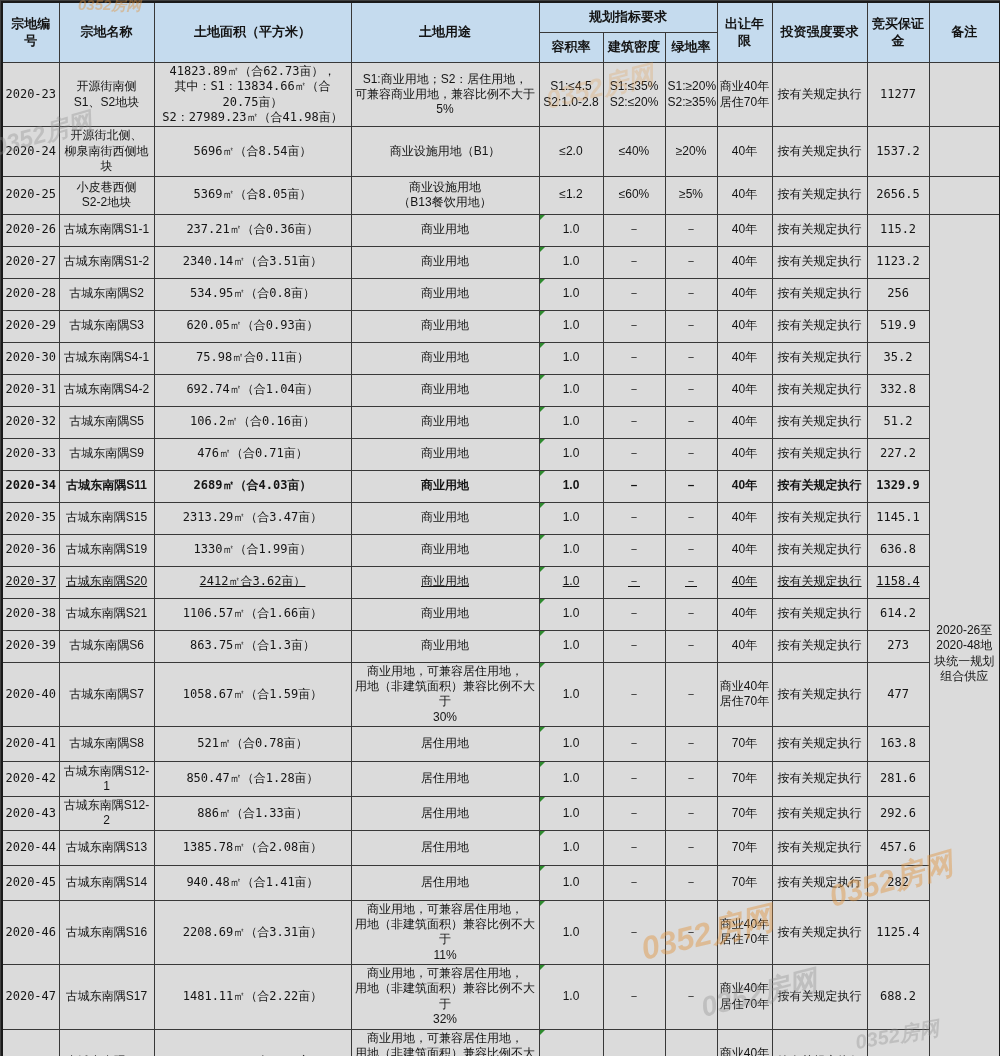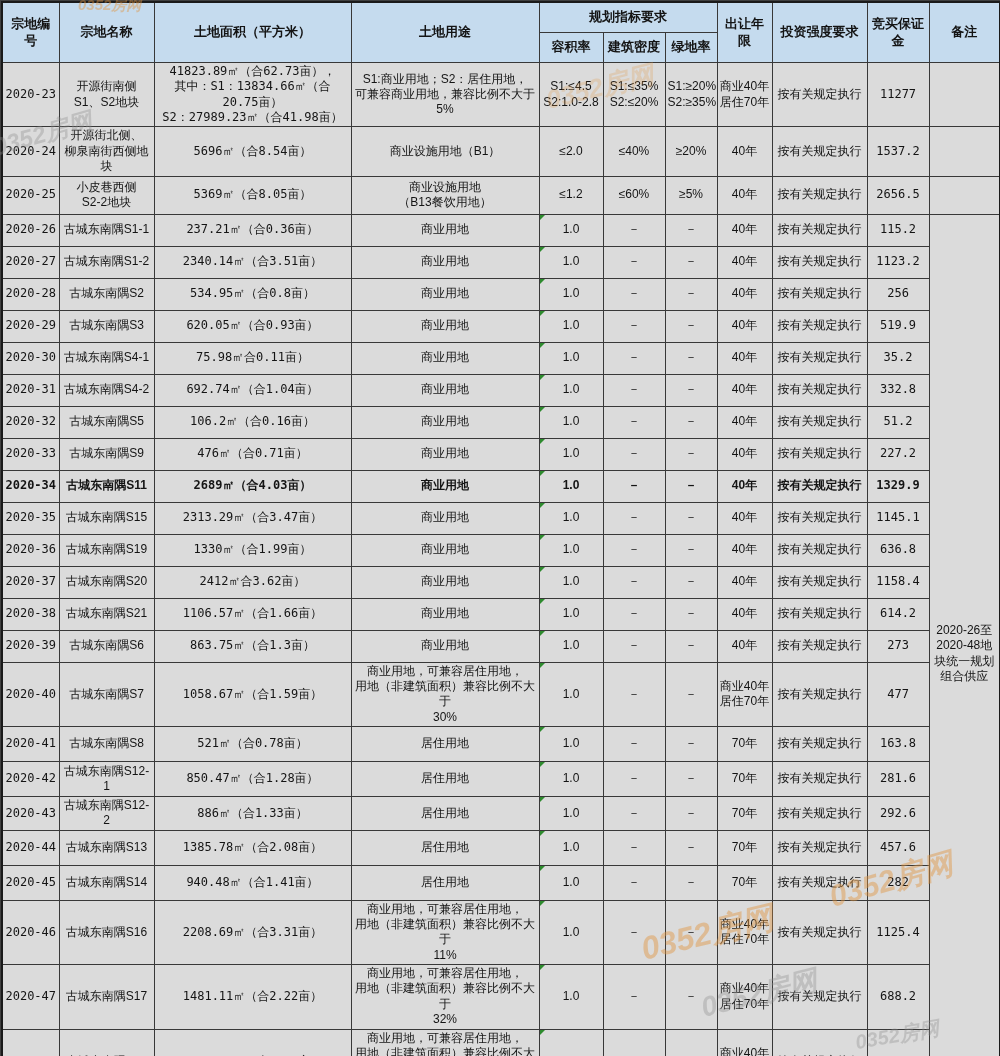--- a/index.html
+++ b/index.html
@@ -286,21 +286,21 @@
           <td class="cell-name">古城东南隅S19</td>
           <td class="cell-area">1330㎡（合1.99亩）</td>
           <td class="cell-use">商业用地</td>
           <td class="cell-far marker">1.0</td>
           <td class="cell-density">－</td>
           <td class="cell-green">－</td>
           <td class="cell-term">40年</td>
           <td class="cell-invest">按有关规定执行</td>
           <td class="cell-deposit">636.8</td>
         </tr>
-        <tr style="height: 32px;">
+        <tr style="height: 32px; text-decoration: underline;">
           <td class="cell-id">2020-37</td>
           <td class="cell-name">古城东南隅S20</td>
           <td class="cell-area">2412㎡合3.62亩）</td>
           <td class="cell-use">商业用地</td>
           <td class="cell-far marker">1.0</td>
           <td class="cell-density">－</td>
           <td class="cell-green">－</td>
           <td class="cell-term">40年</td>
           <td class="cell-invest">按有关规定执行</td>
           <td class="cell-deposit">1158.4</td>

